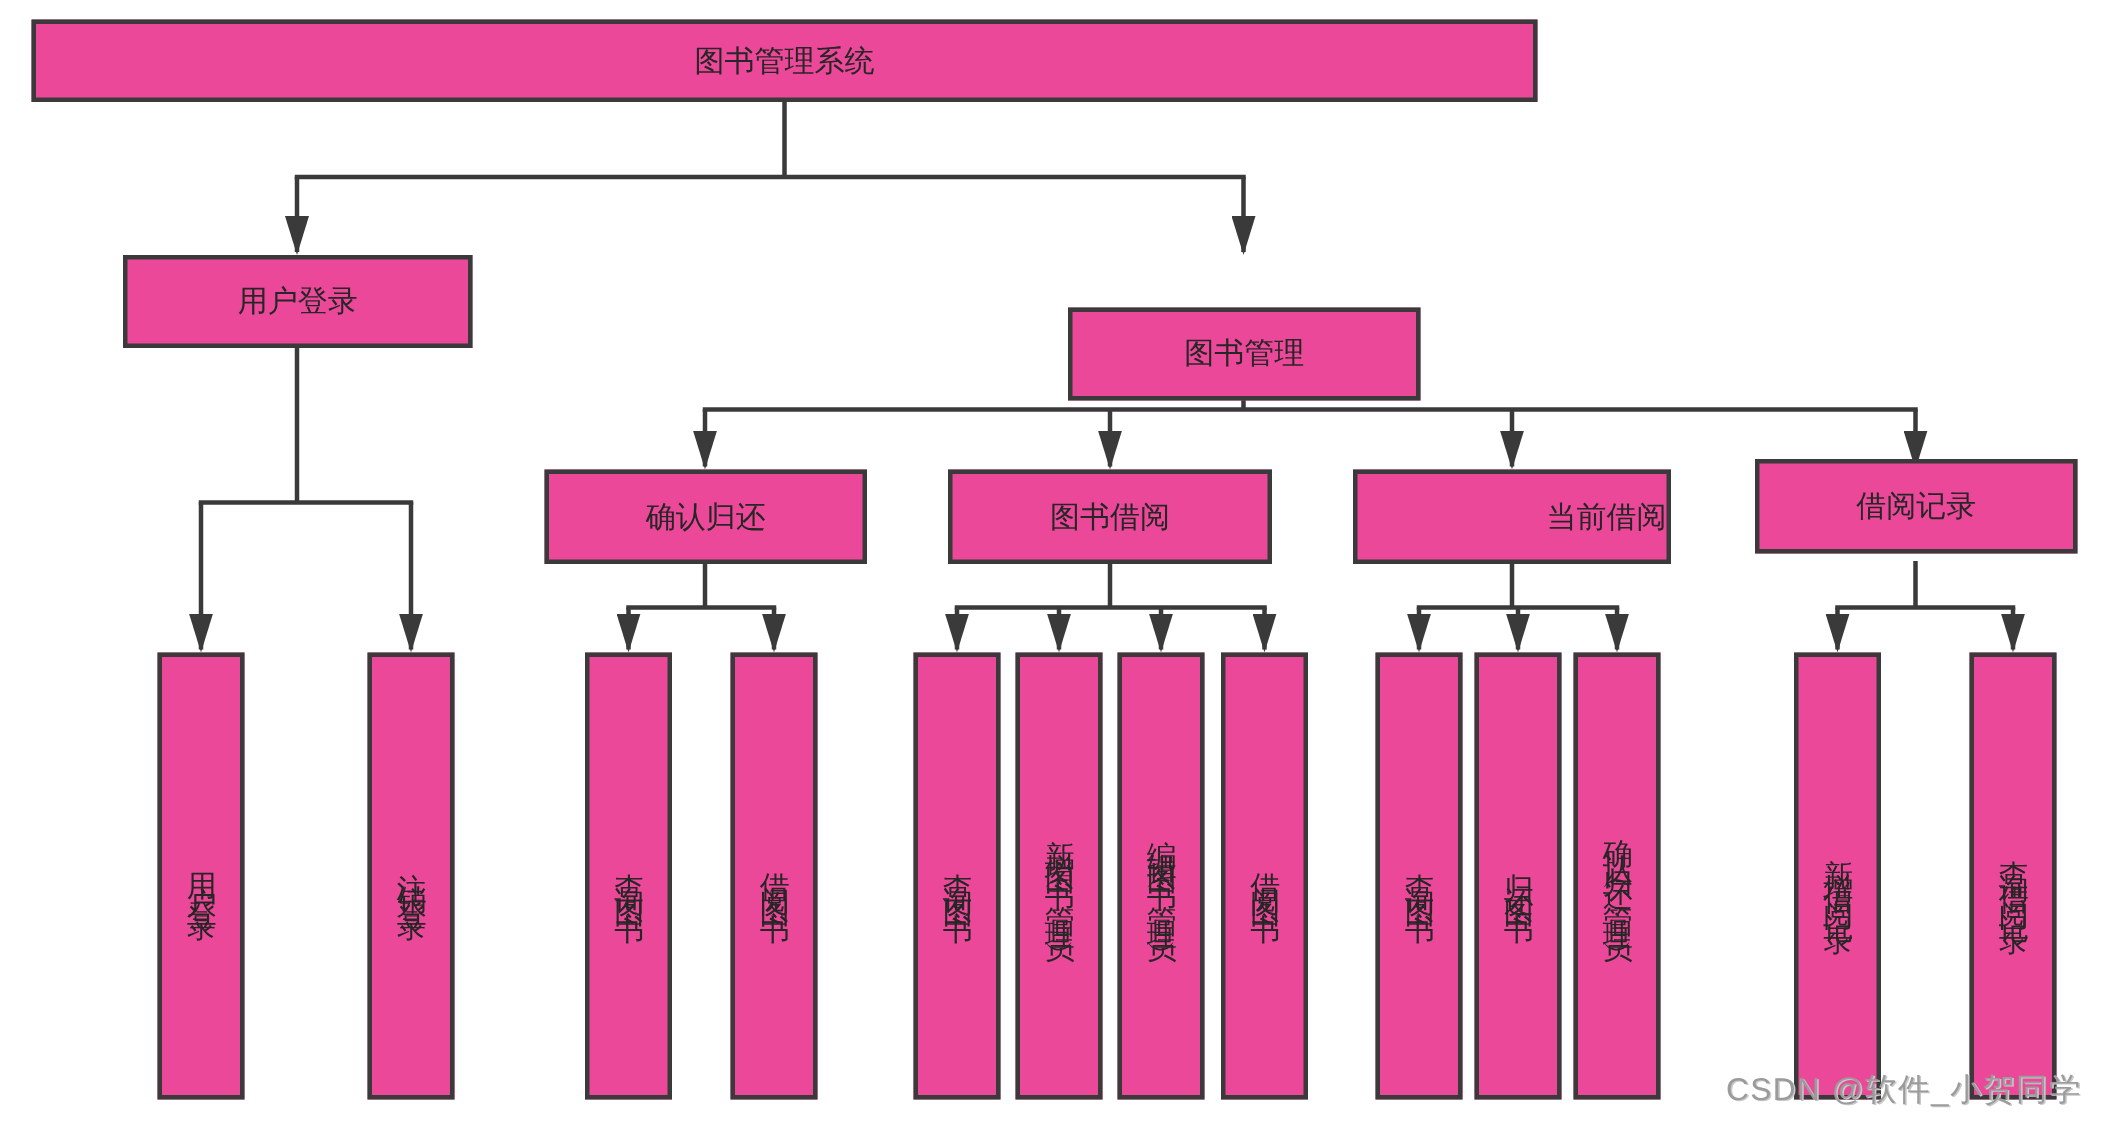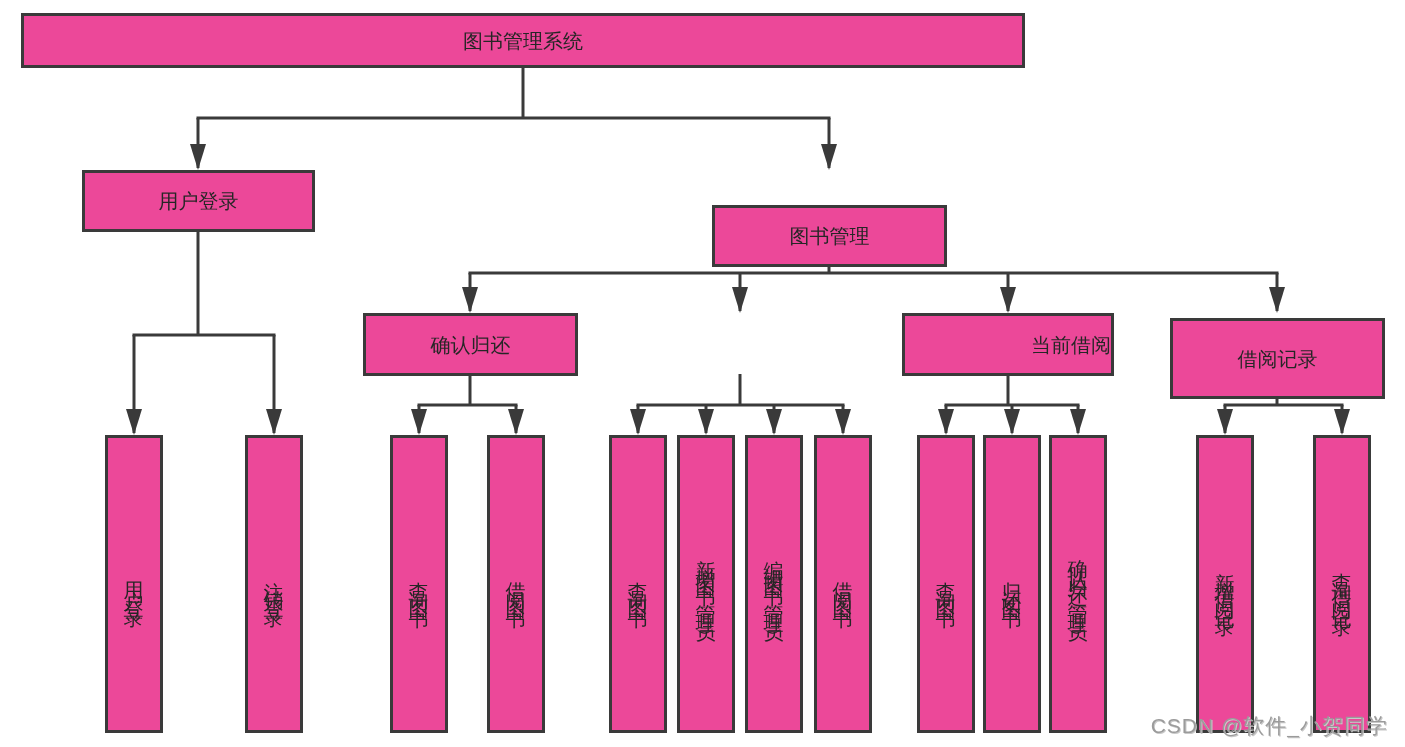--- a/index.html
+++ b/index.html
@@ -118,24 +118,27 @@
   <div class="node" style="left:82px; top:170px; width:233px; height:62px;">
     <span>用户登录</span>
   </div>
   <div class="node" style="left:712px; top:170px; width:235px; height:62px;margin-top:35px;">
     <span>图书管理</span>
   </div>
 
   <div class="node" style="left:363px; top:313px; width:215px; height:63px;">
     <span>确认归还</span>
   </div>
+  <div class="node" style="left:632px; top:313px; width:216px; height:63px;">
+    <span>图书借阅</span>
+  </div>
   <div class="node" style="left:902px; top:313px; width:212px; height:63px;justify-content:flex-end;">
     <span>当前借阅</span>
   </div>
-  <div class="node" style="left:1170px; top:318px; width:215px; height:81px;">
+  <div class="node" style="left:1170px; top:306px; width:215px; height:63px;">
     <span>借阅记录</span>
   </div>
 
   <div class="node leaf" style="left:105px;">
     <span class="leaf-label">用户登录</span>
   </div>
   <div class="node leaf" style="left:245px;">
     <span class="leaf-label">注销登录</span>
   </div>
 

